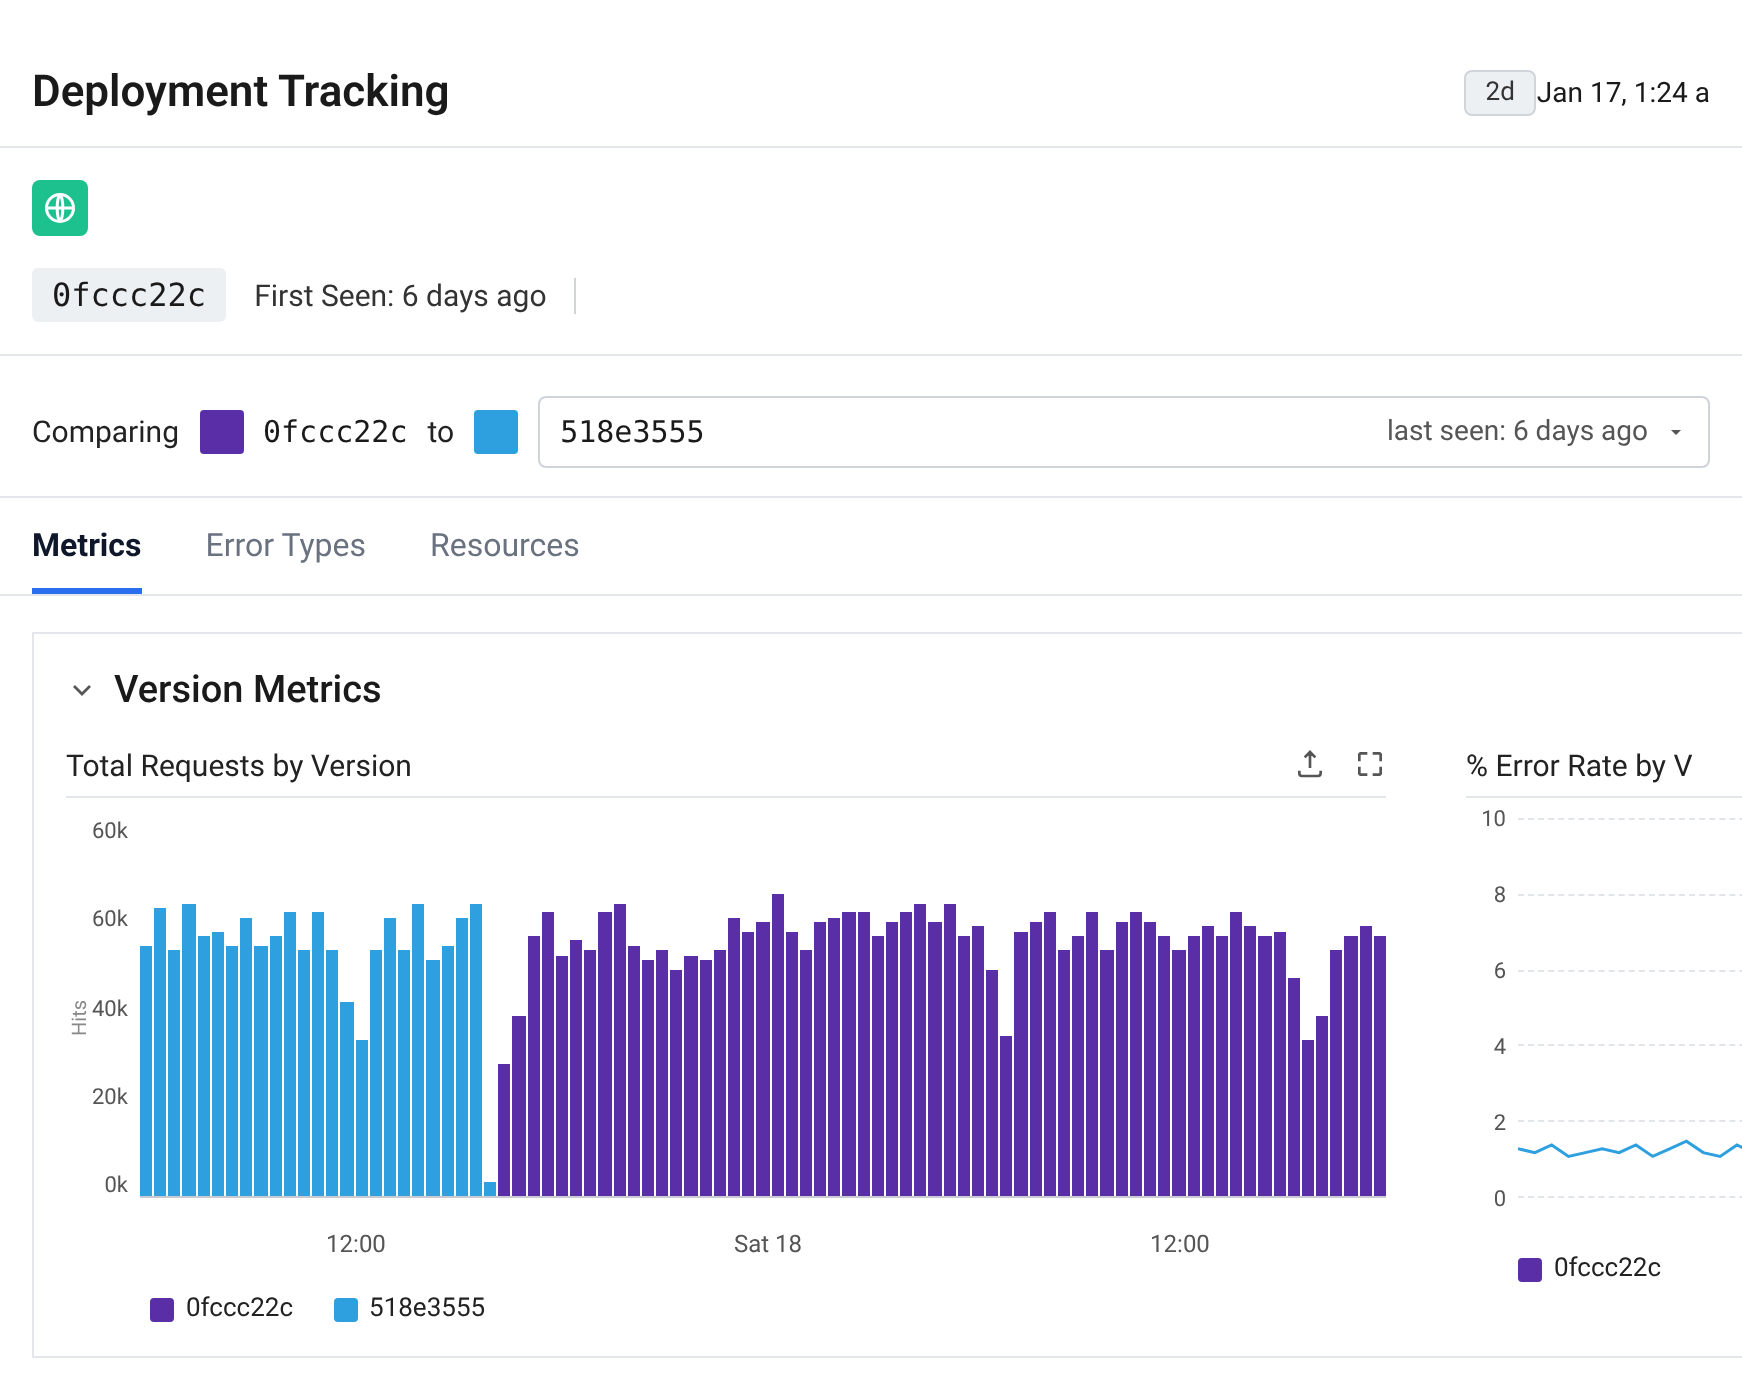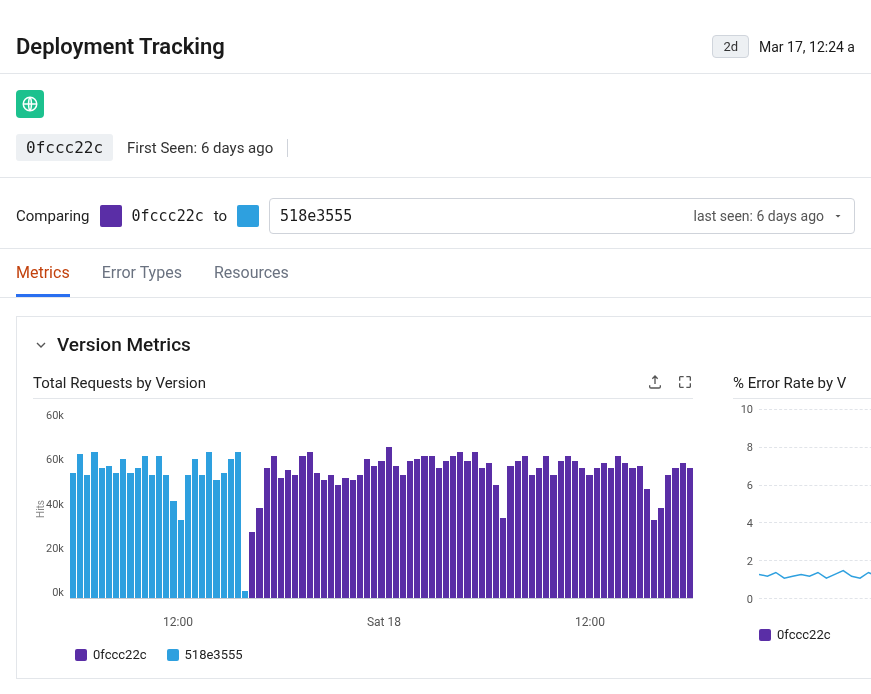--- a/index.html
+++ b/index.html
@@ -20,21 +20,20 @@
   border-bottom: 1px solid #e3e6ea;
   margin-top: 24px;
 }
 .page-title {
   font-size: 22px;
   font-weight: 600;
 }
 .time-controls {
   display: flex;
   align-items: center;
-  gap: 10px;
 }
 .time-range-pill {
   background: #edf0f3;
   border: 1px solid #d0d5dc;
   border-radius: 4px;
   padding: 3px 10px;
   font-size: 13px;
   color: #333;
 }
 .time-display {
@@ -136,22 +135,22 @@
   border-bottom: 1px solid #e3e6ea;
 }
 .tab {
   padding: 14px 0 12px 0;
   font-size: 16px;
   color: #6a7280;
   cursor: pointer;
   border-bottom: 3px solid transparent;
 }
 .tab.active {
-  color: #c2410c;
-  font-weight: 400;
+  color: #0f172a;
+  font-weight: 700;
   border-bottom-color: #2a6ff0;
 }
 
 .panel {
   margin: 18px 0 0 16px;
   border: 1px solid #e3e6ea;
   border-right: none;
   padding: 16px;
 }
 .section-header {
@@ -291,21 +290,21 @@
   height: 190px;
 }
 </style>
 </head>
 <body>
 
 <div class="topbar">
   <div class="page-title">Deployment Tracking</div>
   <div class="time-controls">
     <div class="time-range-pill">2d</div>
-    <div class="time-display">Mar 17, 12:24 a</div>
+    <div class="time-display">Jan 17, 1:24 a</div>
   </div>
 </div>
 
 <div class="service-header">
   <div class="service-row">
     <div class="service-icon">
       <svg width="18" height="18" viewBox="0 0 24 24" fill="none" stroke="#fff" stroke-width="2">
         <circle cx="12" cy="12" r="9"></circle>
         <path d="M3 12h18M12 3c2.5 3 2.5 15 0 18M12 3c-2.5 3-2.5 15 0 18"></path>
       </svg>

